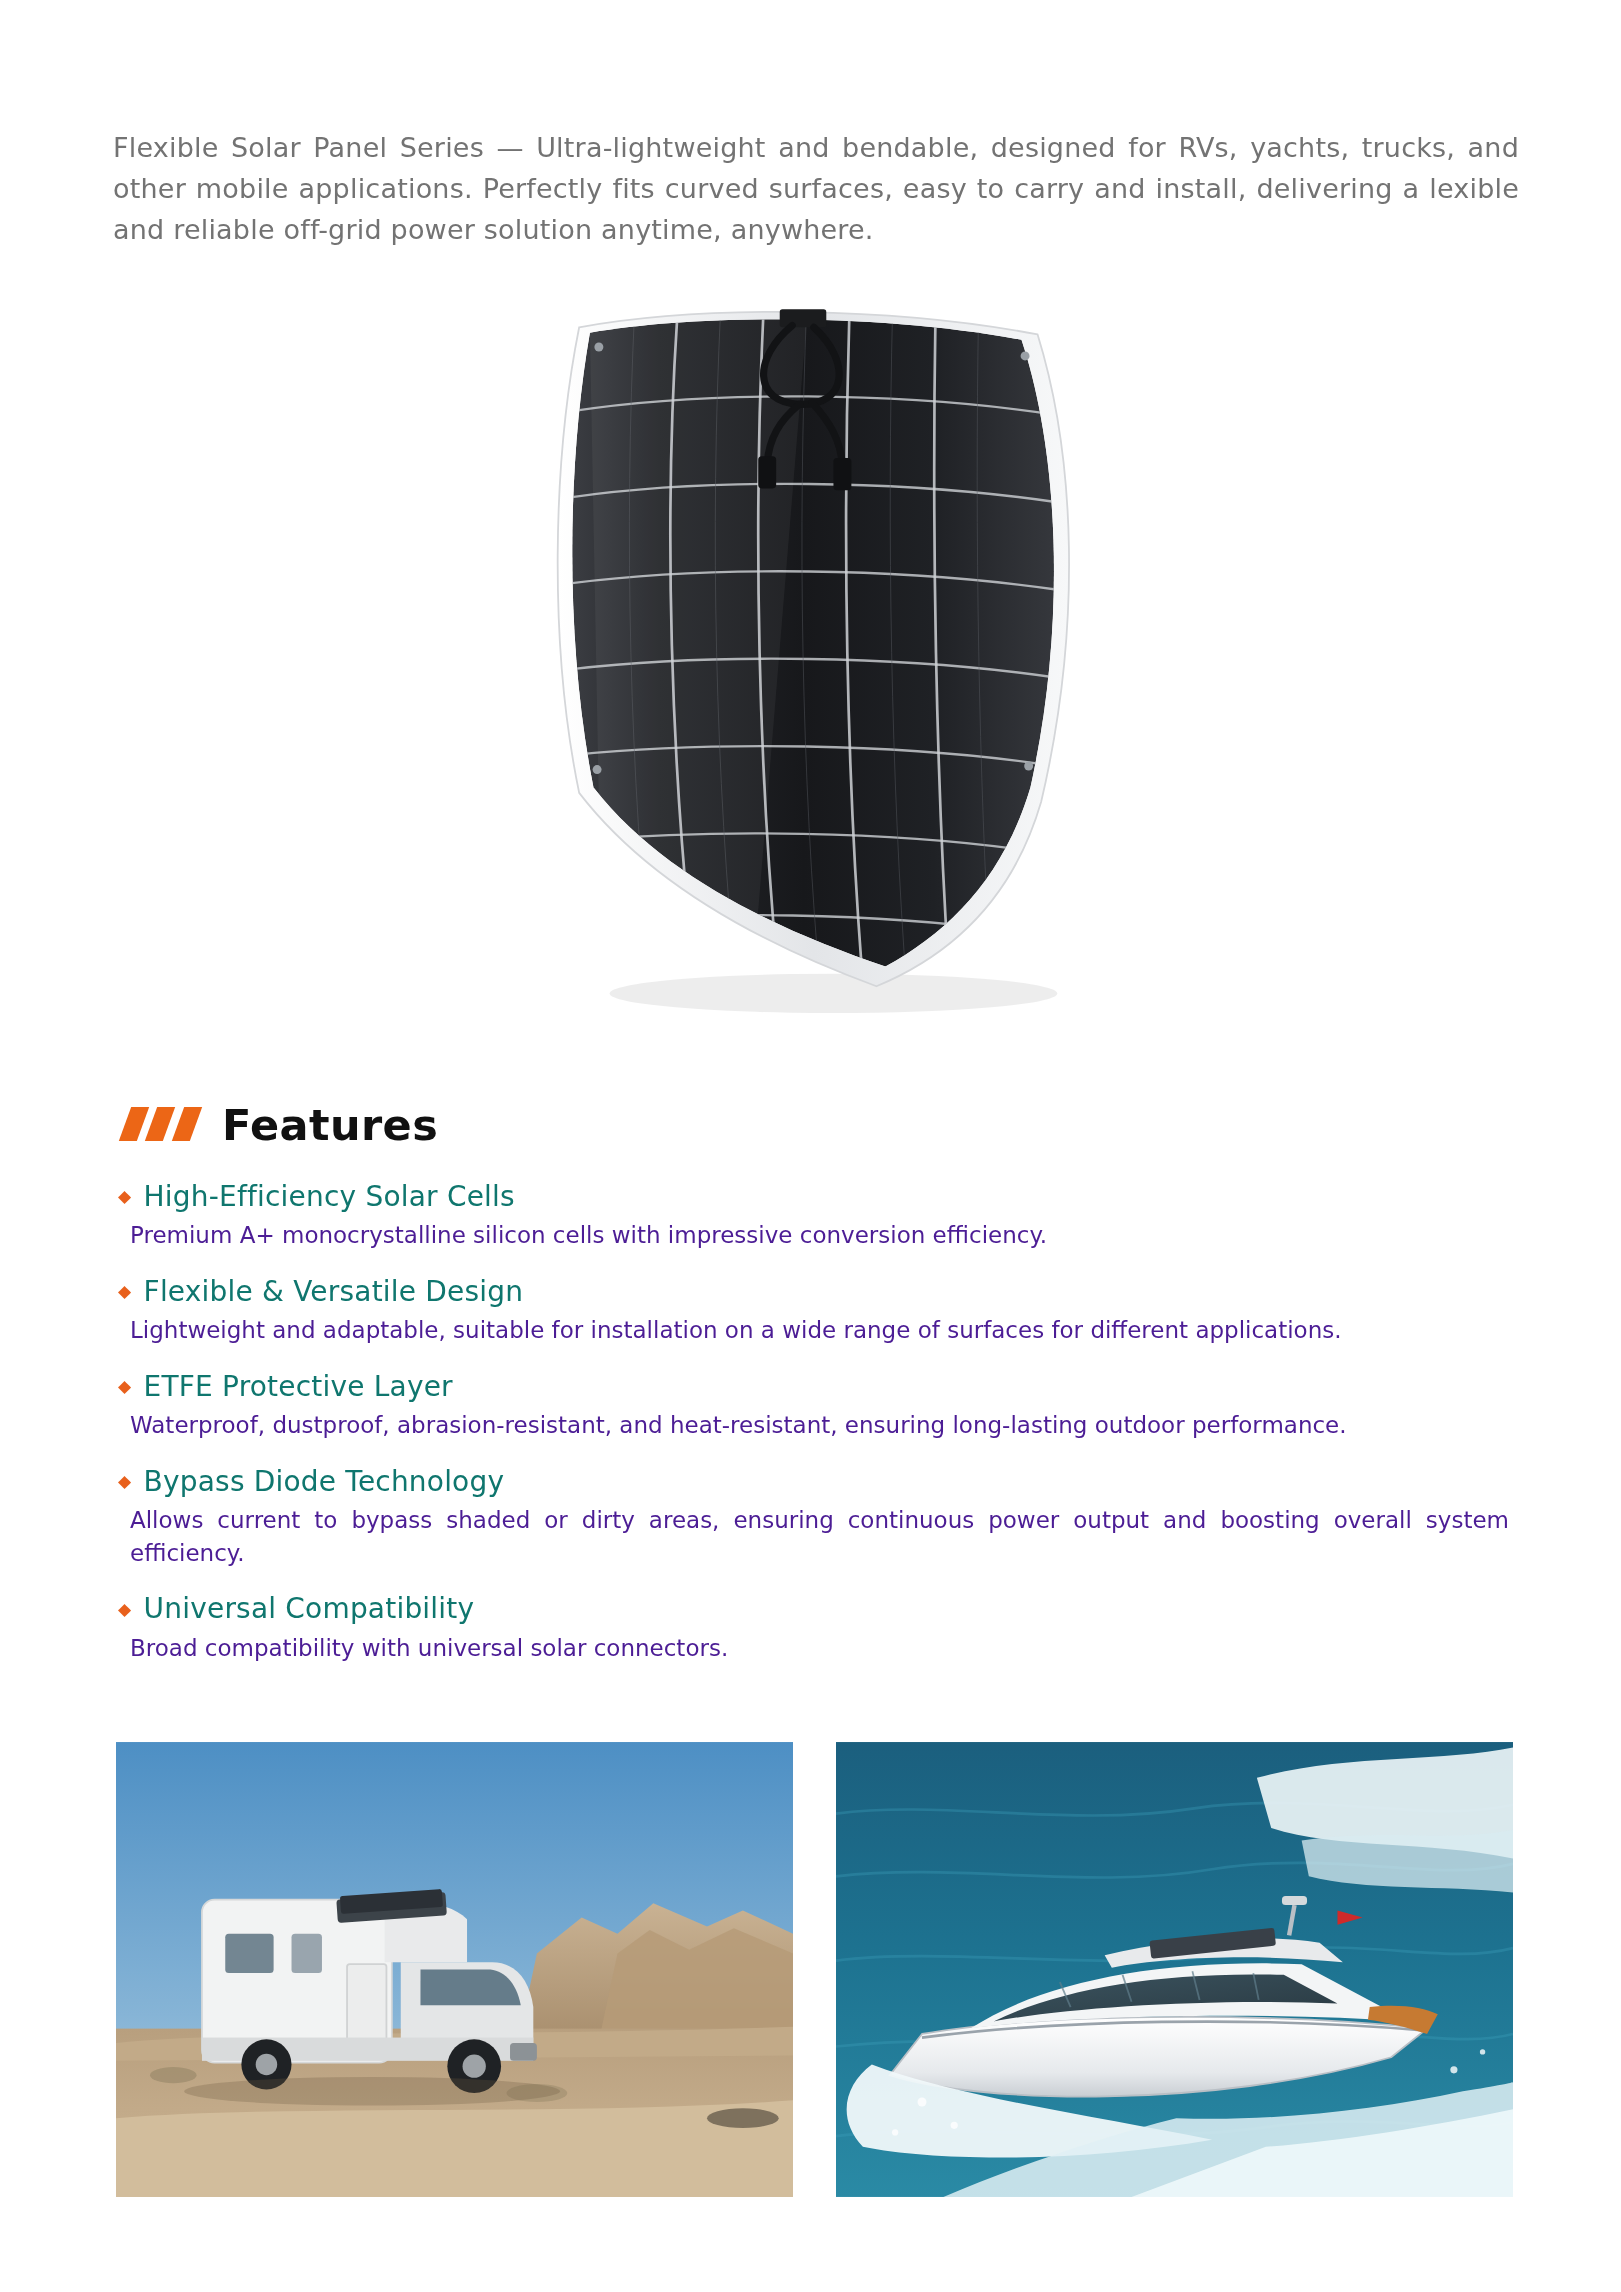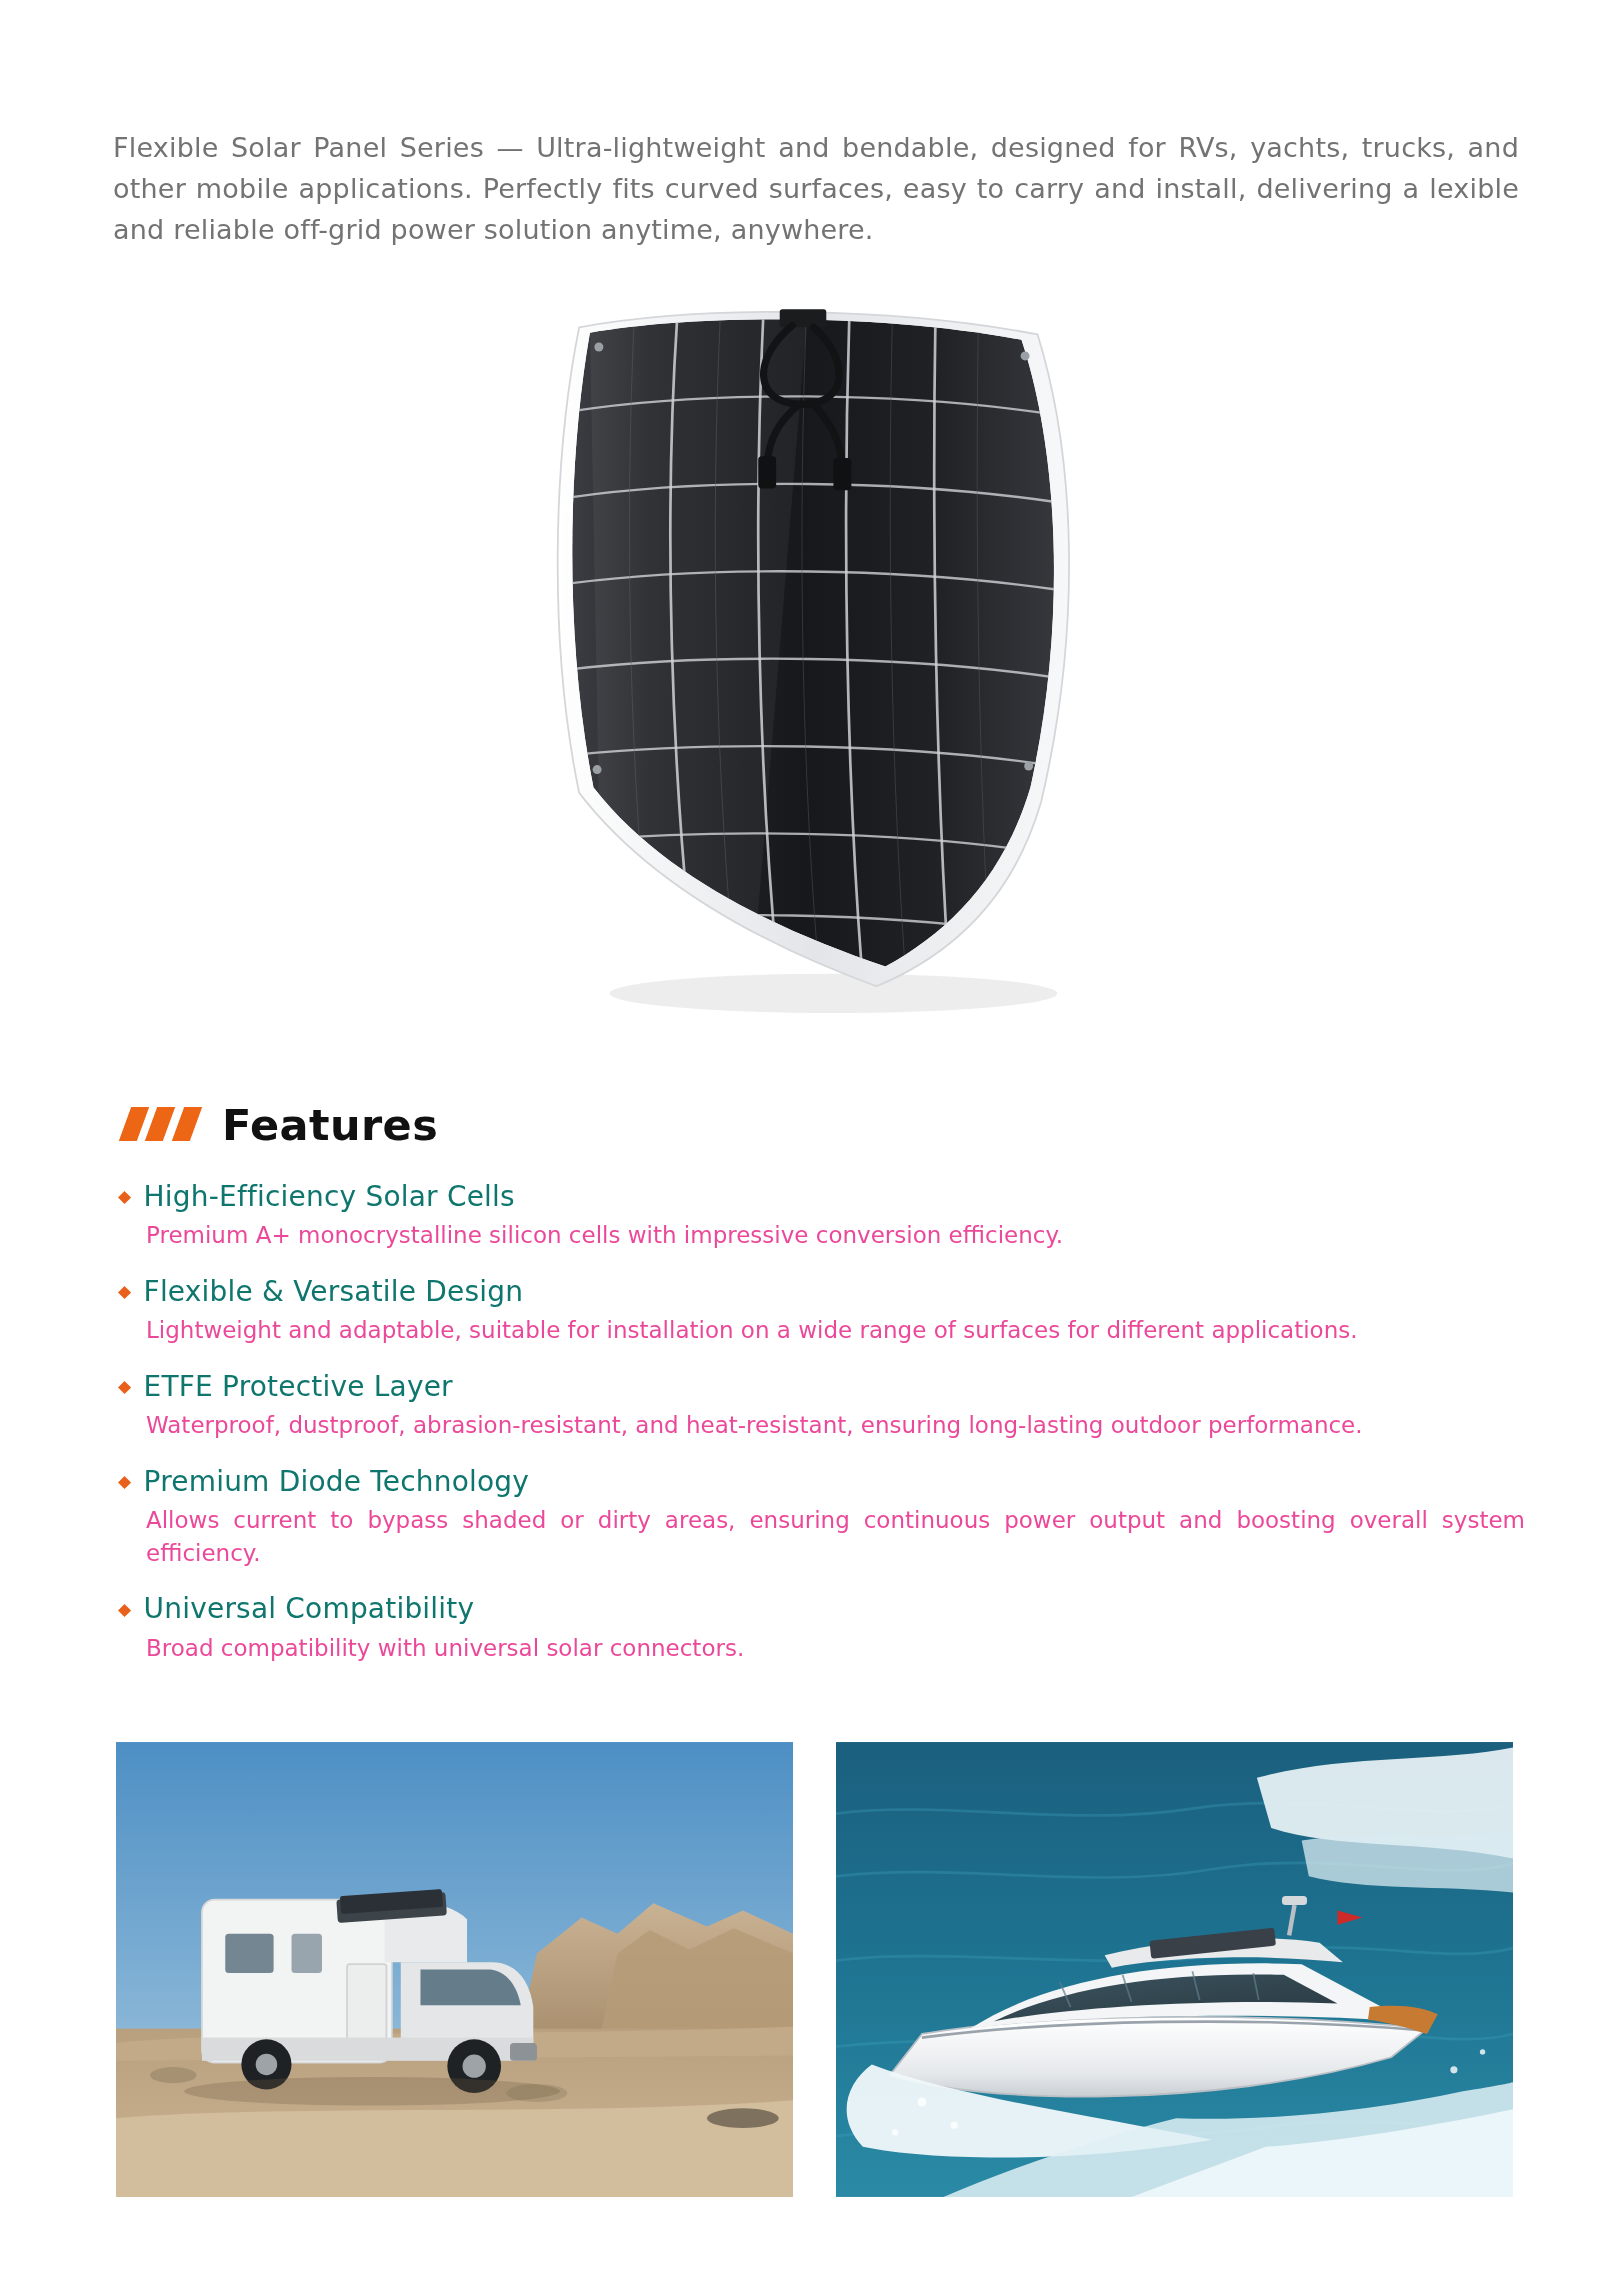--- a/index.html
+++ b/index.html
@@ -101,25 +101,25 @@
     line-height: 1;
     position: relative;
     top: -3.6px;
   }
   .feature-title {
     font-size: 28px;
     color: #0f766e;
     letter-spacing: 0.2px;
   }
   .feature-desc {
-    margin-left: 28px;
+    margin-left: 12px;
     margin-top: 6.3px;
     font-size: 23px;
     line-height: 1.42;
-    color: #ec4899;
+    color: #4c1d95;
     text-align: justify;
     width: 1379px;
   }
 
   
   .photos {
     position: absolute;
     left: 116px;
     top: 1742px;
     width: 1397px;
@@ -244,21 +244,21 @@
       <div class="feature-title-row">
         <span class="diamond">◆</span>
         <span class="feature-title">ETFE Protective Layer</span>
       </div>
       <div class="feature-desc">Waterproof, dustproof, abrasion-resistant, and heat-resistant, ensuring long-lasting outdoor performance.</div>
     </div>
 
     <div class="feature-item">
       <div class="feature-title-row">
         <span class="diamond">◆</span>
-        <span class="feature-title">Premium Diode Technology</span>
+        <span class="feature-title">Bypass Diode Technology</span>
       </div>
       <div class="feature-desc">Allows current to bypass shaded or dirty areas, ensuring continuous power output and boosting overall system efficiency.</div>
     </div>
 
     <div class="feature-item">
       <div class="feature-title-row">
         <span class="diamond">◆</span>
         <span class="feature-title">Universal Compatibility</span>
       </div>
       <div class="feature-desc">Broad compatibility with universal solar connectors.</div>

